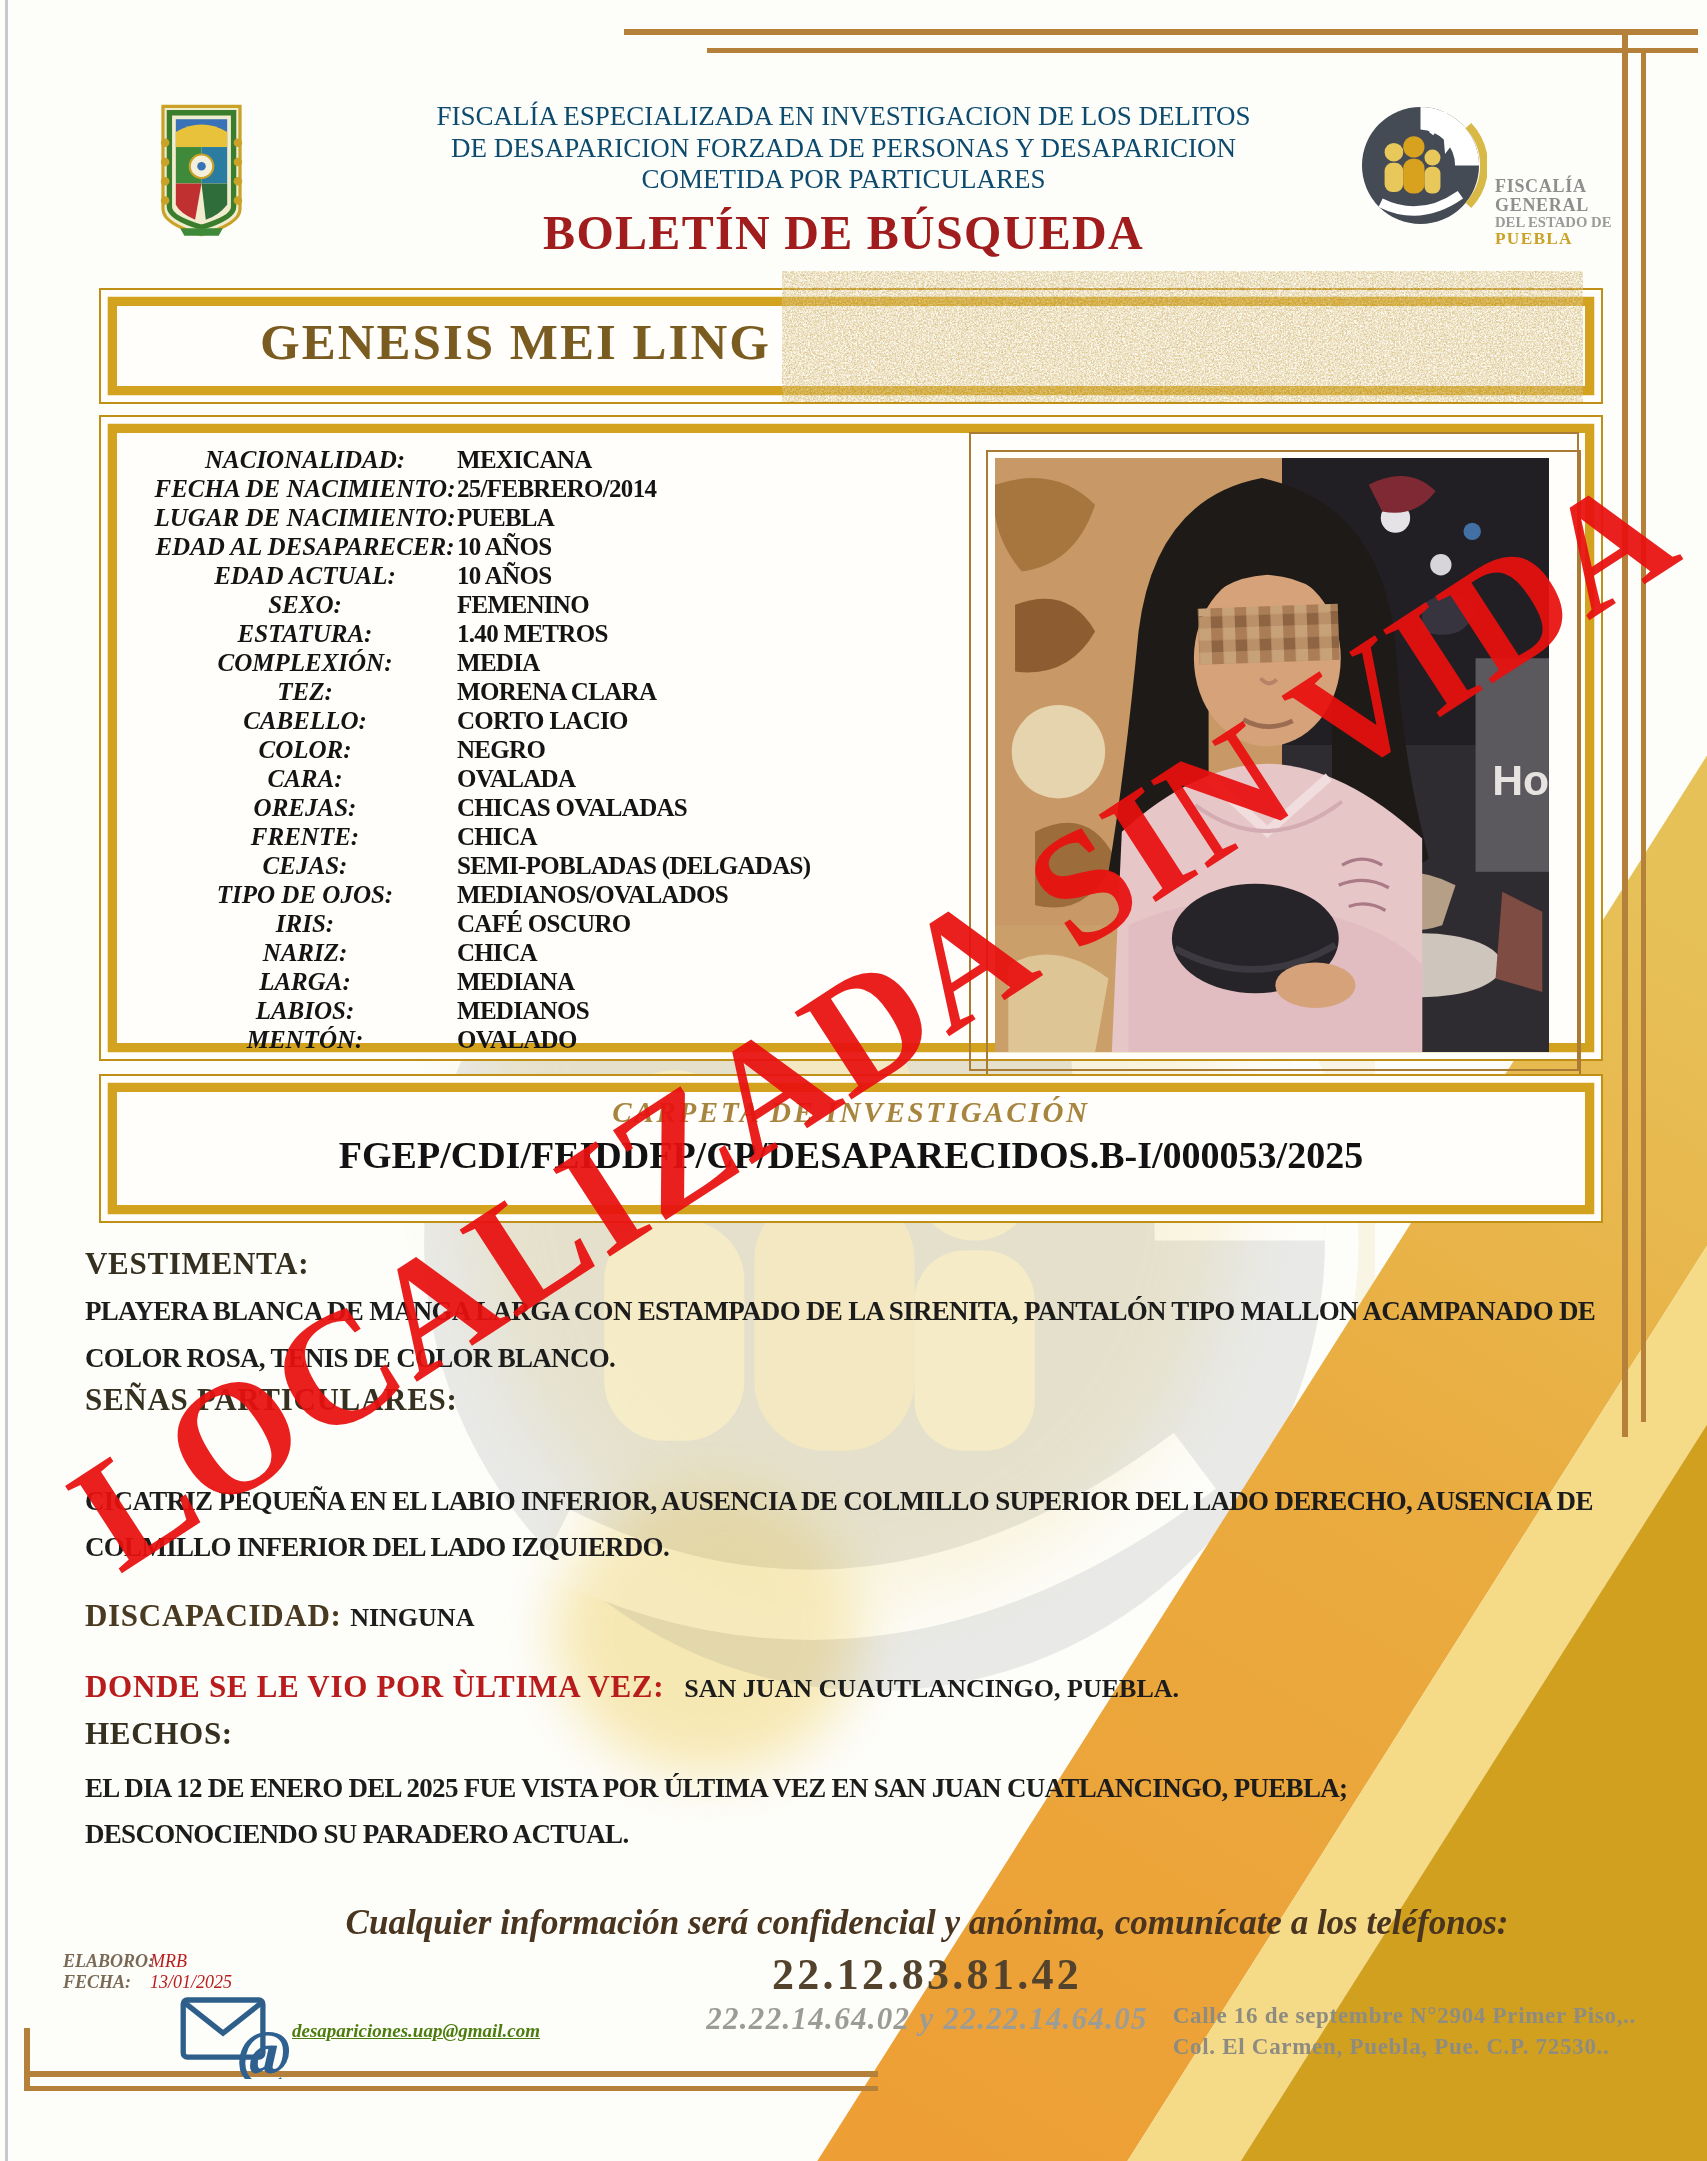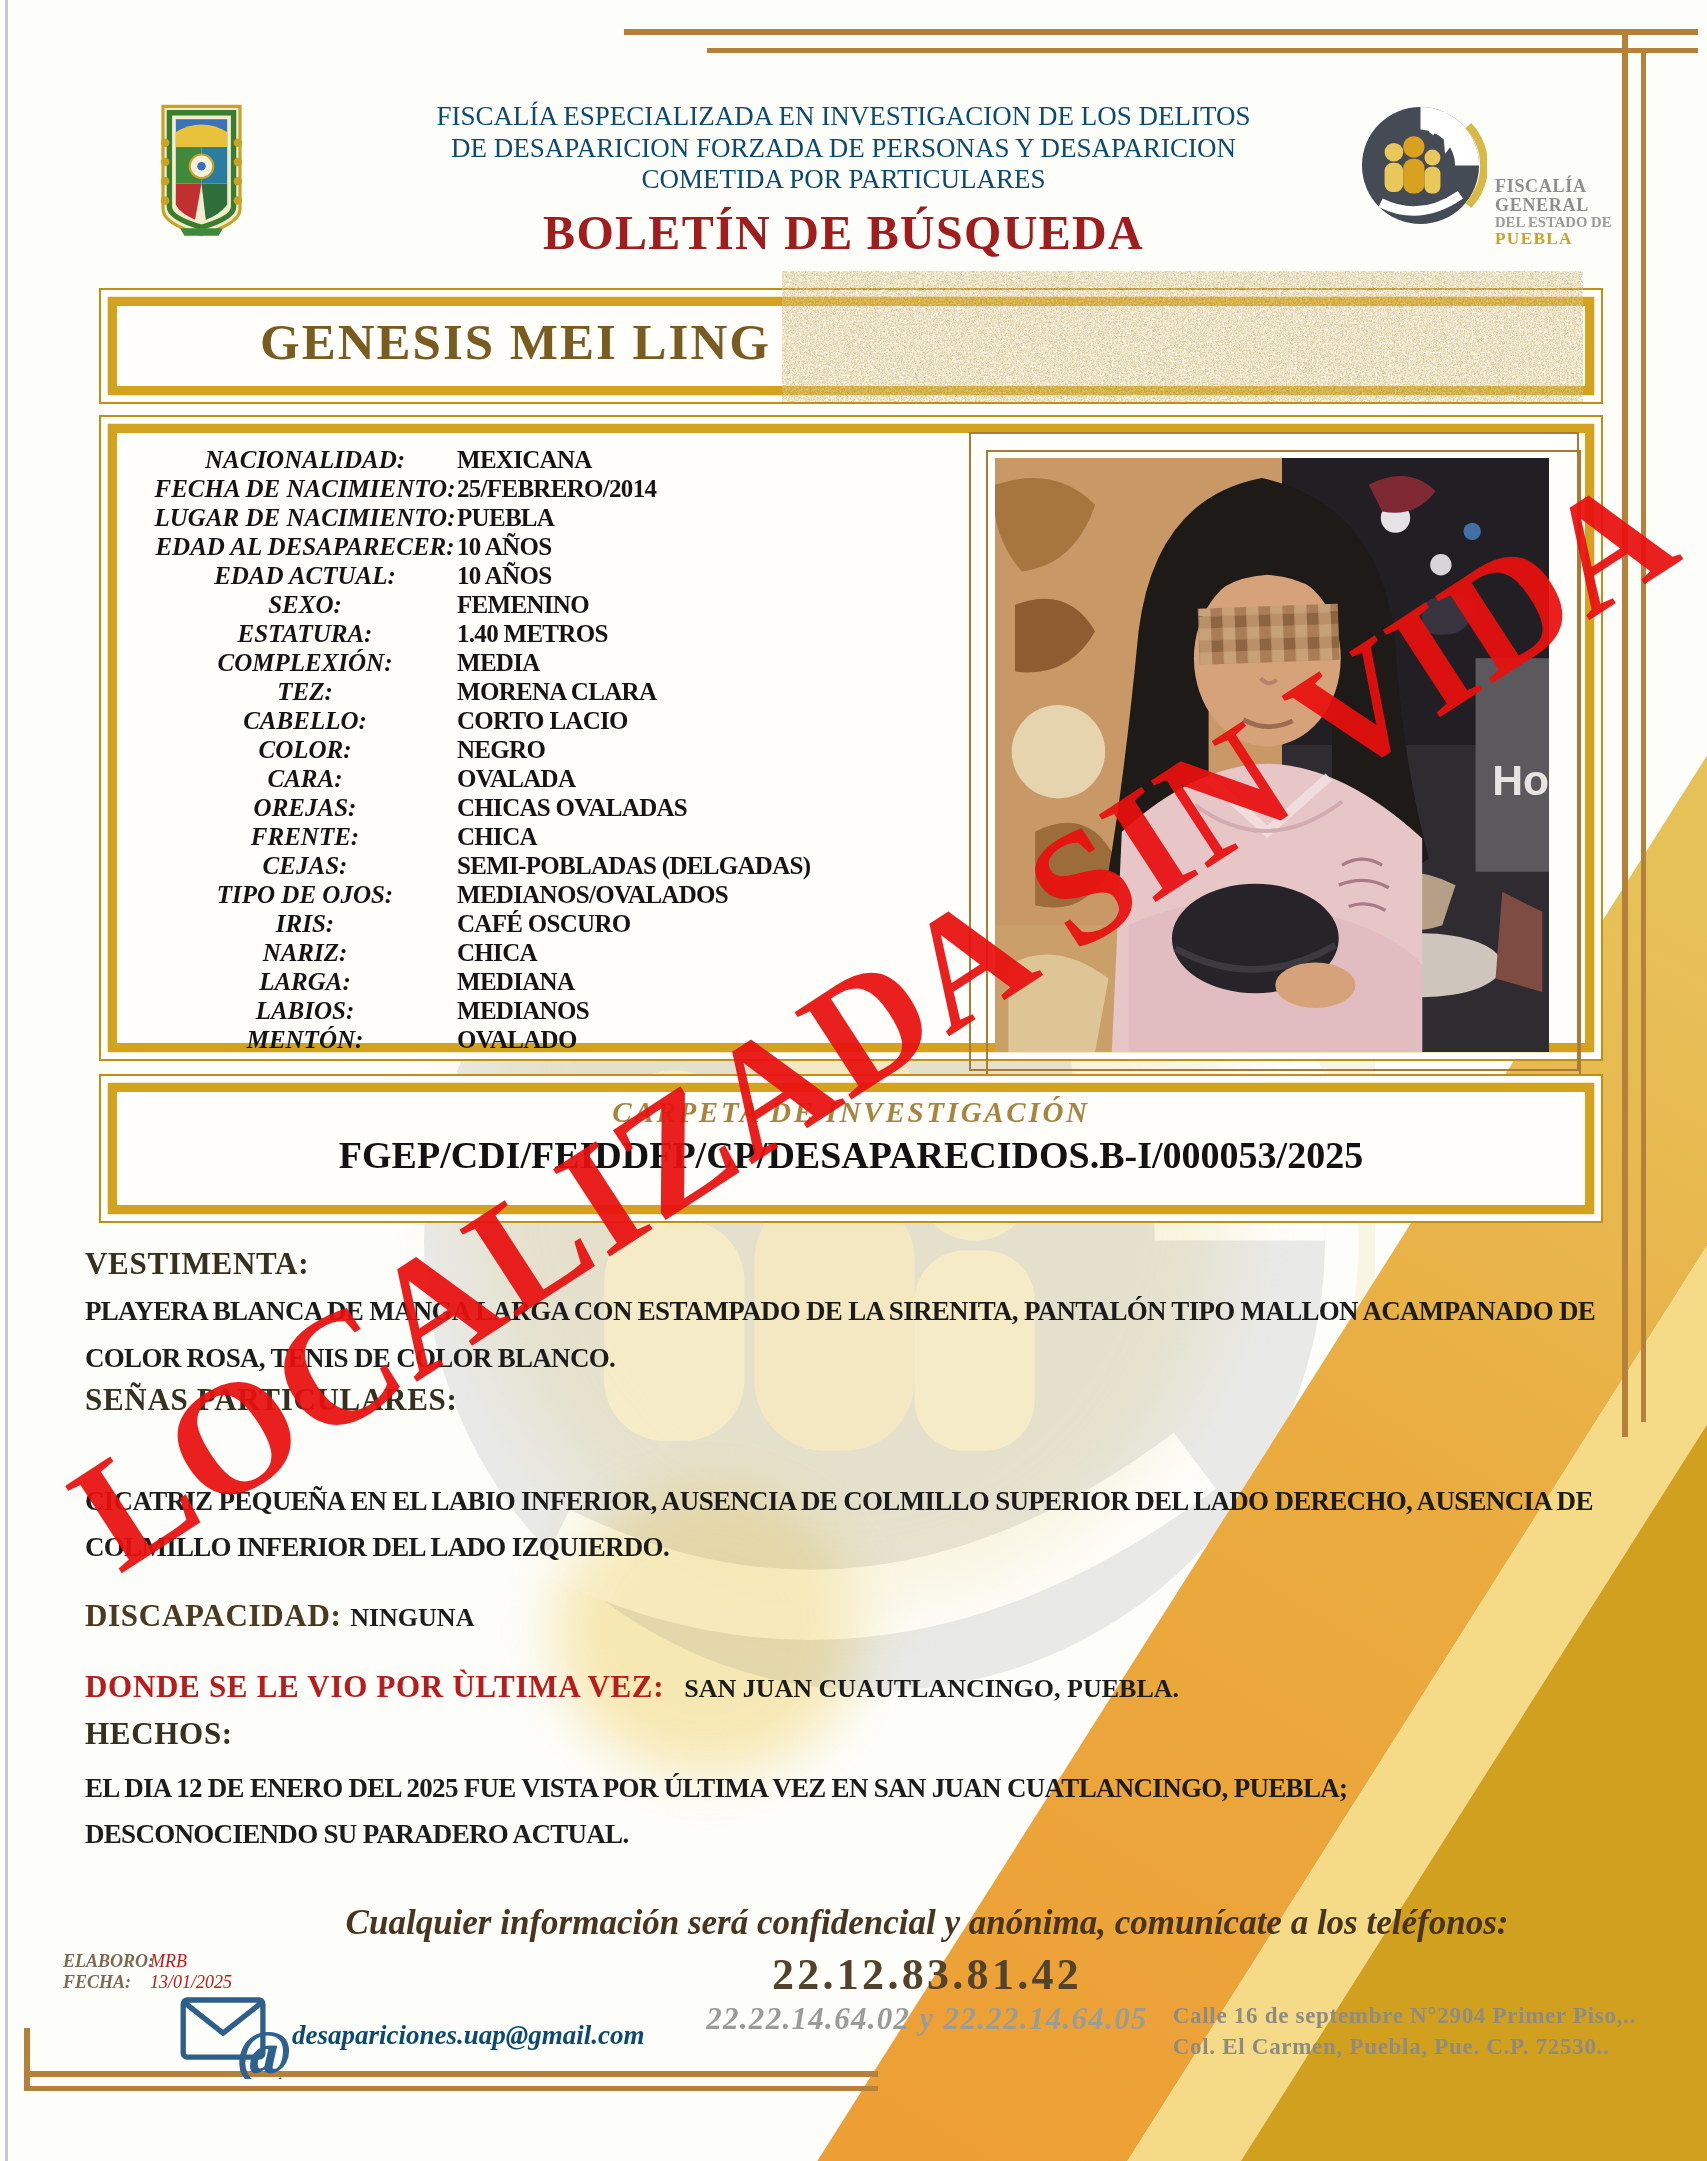--- a/index.html
+++ b/index.html
@@ -69,22 +69,22 @@
   
   .foot-center{position:absolute;left:120px;width:1614px;text-align:center;z-index:5;}
   .conf{font-size:35px;font-weight:bold;font-style:italic;color:#48341f;}
   .ph1{font-size:44px;font-weight:bold;color:#54432c;letter-spacing:3.3px;}
   .ph2{font-size:31px;font-weight:bold;font-style:italic;color:#9c9c96;letter-spacing:1.3px;}
   .elab{position:absolute;left:63px;top:1951px;z-index:5;font-style:italic;}
   .elab .row{display:flex;}
   .elab .k{font-size:18px;font-weight:bold;color:#7a6a55;width:87px;}
   .elab .v{font-size:18px;color:#b91c1c;}
   .mail-ic{position:absolute;left:179px;top:1996px;z-index:5;}
-  .mail-tx{position:absolute;left:292px;top:2020px;font-size:27px;font-style:italic;font-weight:bold;
-           color:#0c4a6e;z-index:5;}
+  .mail-tx{position:absolute;left:292px;top:2020px;font-size:19px;font-style:italic;font-weight:bold;
+           color:#4d7c0f;text-decoration:underline;z-index:5;}
   .addr{position:absolute;right:72px;top:2000px;text-align:left;z-index:5;
         font-size:23px;font-weight:bold;color:#8e8c80;line-height:1.35;letter-spacing:0.7px;}
 
   
   .wm{position:absolute;left:874px;top:1021px;transform:translate(-50%,-50%) rotate(-33deg);
       font-size:159px;font-weight:900;color:#e9100f;letter-spacing:2.7px;white-space:nowrap;
       opacity:.93;z-index:9;font-family:"Liberation Serif",serif;}
 </style>
 </head>
 <body>

